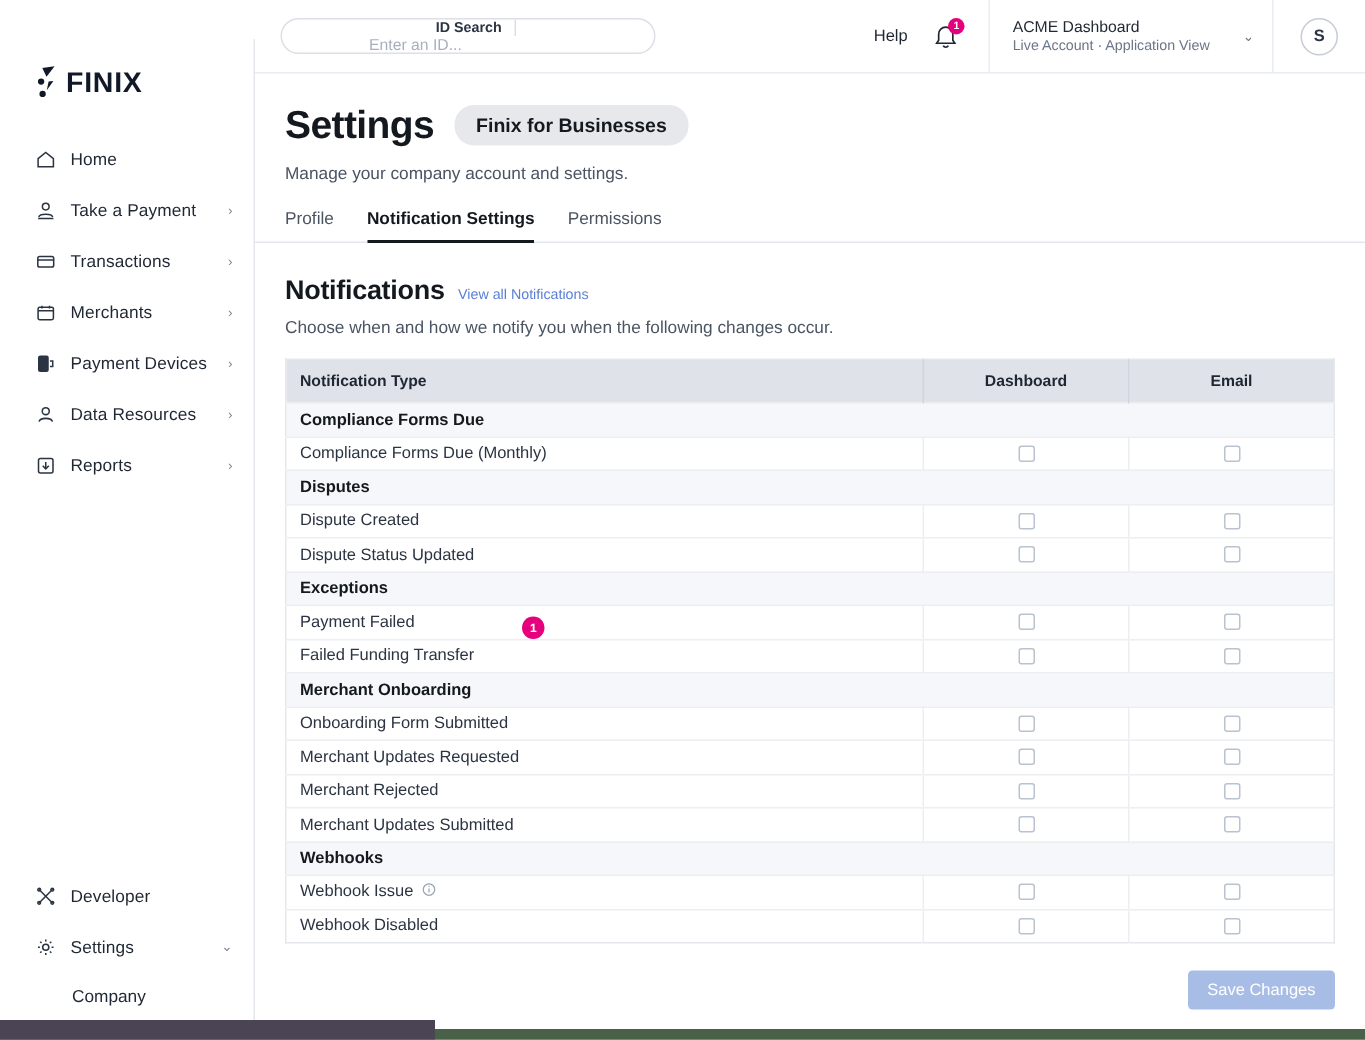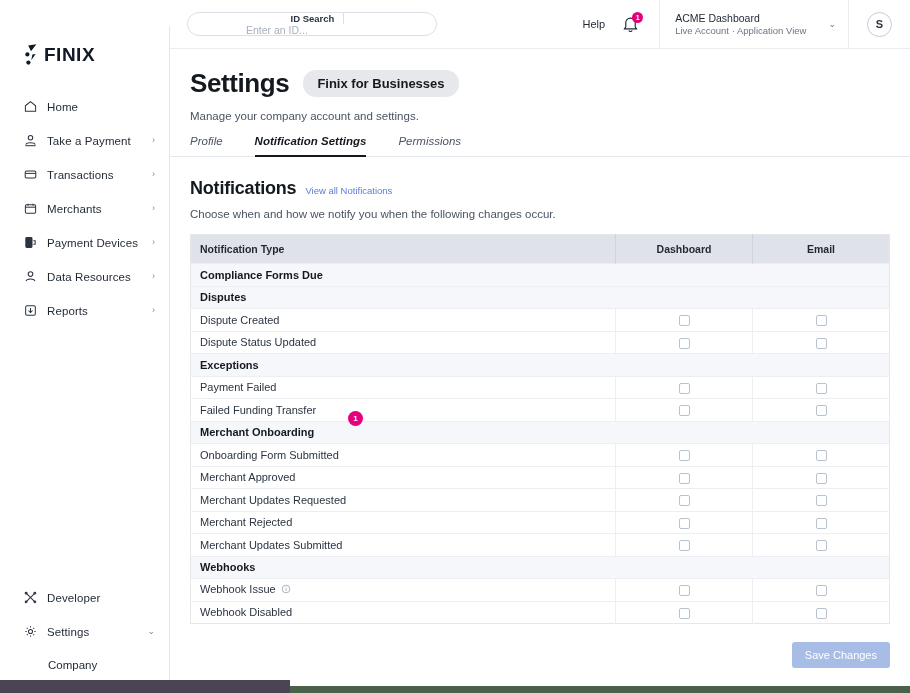--- a/index.html
+++ b/index.html
@@ -170,27 +170,26 @@
   }
   .pill {
     margin-left: 14px;
     background: #e6e8ec; color: #14191f;
     font-size: 13px; font-weight: bold;
     border-radius: 13px;
     padding: 6px 14px;
   }
   .subtitle { font-size: 11.5px; color: #4a5463; margin-top: 11px; }
   .tabs {
-    display: flex; gap: 32px;
-    margin-top: 13px;
+    display: flex; gap: 22px;
+    margin-top: 18px;
     border-bottom: 1px solid #e4e7ec;
     width: calc(100% + 40px);
     margin-left: -20px;
     padding-left: 20px;
-    font-style: italic;
   }
   .tab {
     font-size: 11.5px; color: #4a5463;
     padding-bottom: 8px;
     cursor: pointer;
     border-bottom: 2px solid transparent;
     margin-bottom: -1px;
   }
   .tab.active { color: #14191f; font-weight: bold; border-bottom-color: #14191f; }
 
@@ -470,20 +469,25 @@
           <tr>
             <th>Notification Type</th>
             <th class="ctr">Dashboard</th>
             <th class="ctr">Email</th>
           </tr>
         </thead>
         <tbody id="tbody">
             <tr class="grp">
               <td colspan="3">Compliance Forms Due</td>
             </tr>
+            <tr>
+              <td><span>Compliance Forms Due (Monthly)</span></td>
+              <td class="ctr"><span class="cbx"></span></td>
+              <td class="ctr"><span class="cbx"></span></td>
+            </tr>
             <tr class="grp">
               <td colspan="3">Disputes</td>
             </tr>
             <tr>
               <td><span>Dispute Created</span></td>
               <td class="ctr"><span class="cbx"></span></td>
               <td class="ctr"><span class="cbx"></span></td>
             </tr>
             <tr>
               <td><span>Dispute Status Updated</span></td>
@@ -501,25 +505,20 @@
             <tr>
               <td><span>Failed Funding Transfer</span></td>
               <td class="ctr"><span class="cbx"></span></td>
               <td class="ctr"><span class="cbx"></span></td>
             </tr>
             <tr class="grp">
               <td colspan="3">Merchant Onboarding</td>
             </tr>
             <tr>
               <td><span>Onboarding Form Submitted</span></td>
-              <td class="ctr"><span class="cbx"></span></td>
-              <td class="ctr"><span class="cbx"></span></td>
-            </tr>
-            <tr>
-              <td><span>Merchant Approved</span></td>
               <td class="ctr"><span class="cbx"></span></td>
               <td class="ctr"><span class="cbx"></span></td>
             </tr>
             <tr>
               <td><span>Merchant Updates Requested</span></td>
               <td class="ctr"><span class="cbx"></span></td>
               <td class="ctr"><span class="cbx"></span></td>
             </tr>
             <tr>
               <td><span>Merchant Rejected</span></td>

